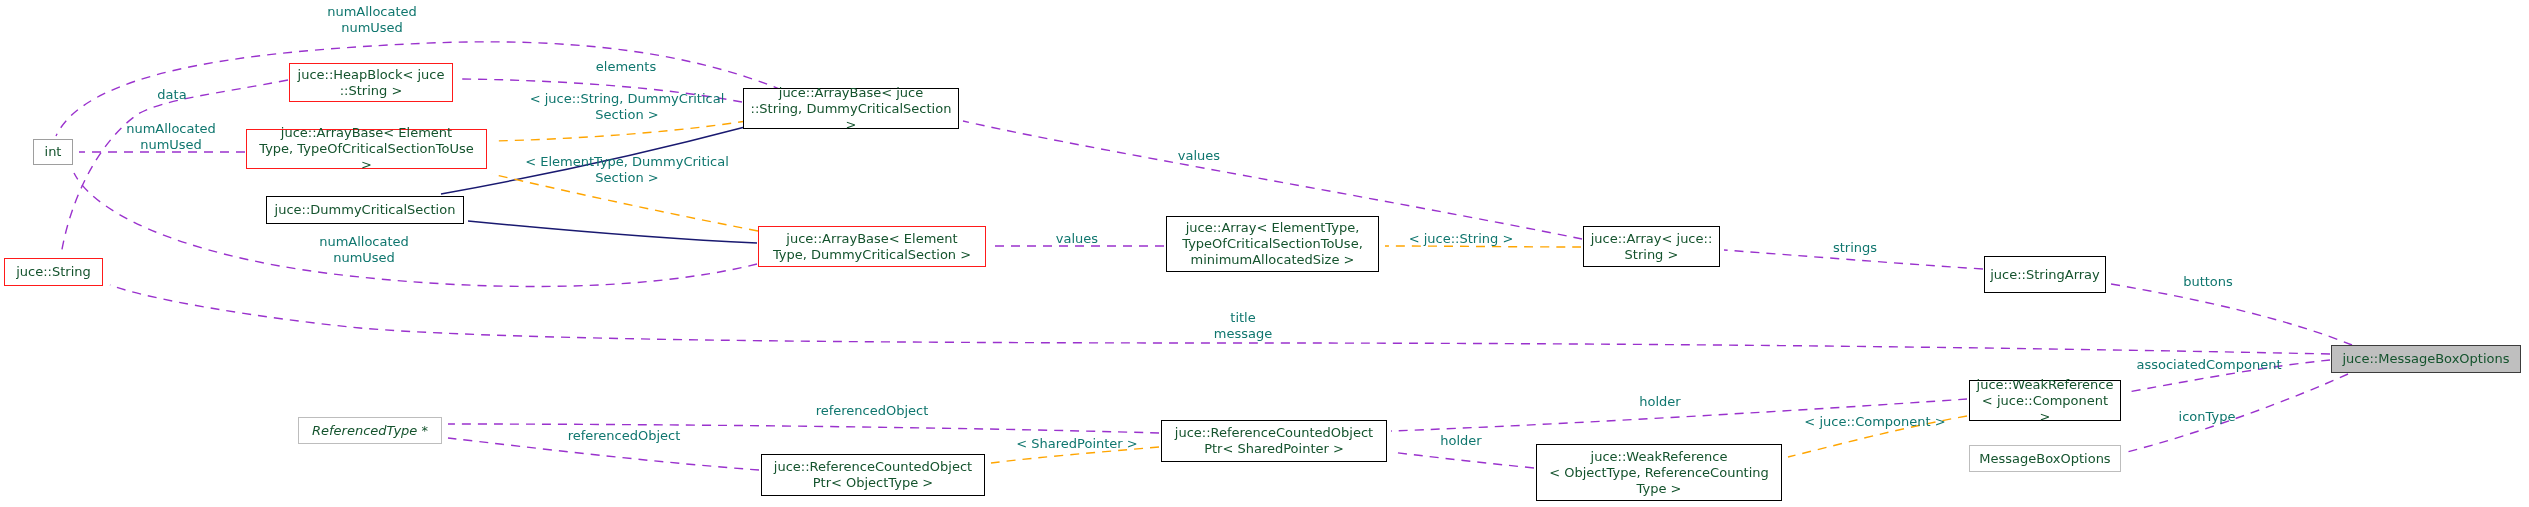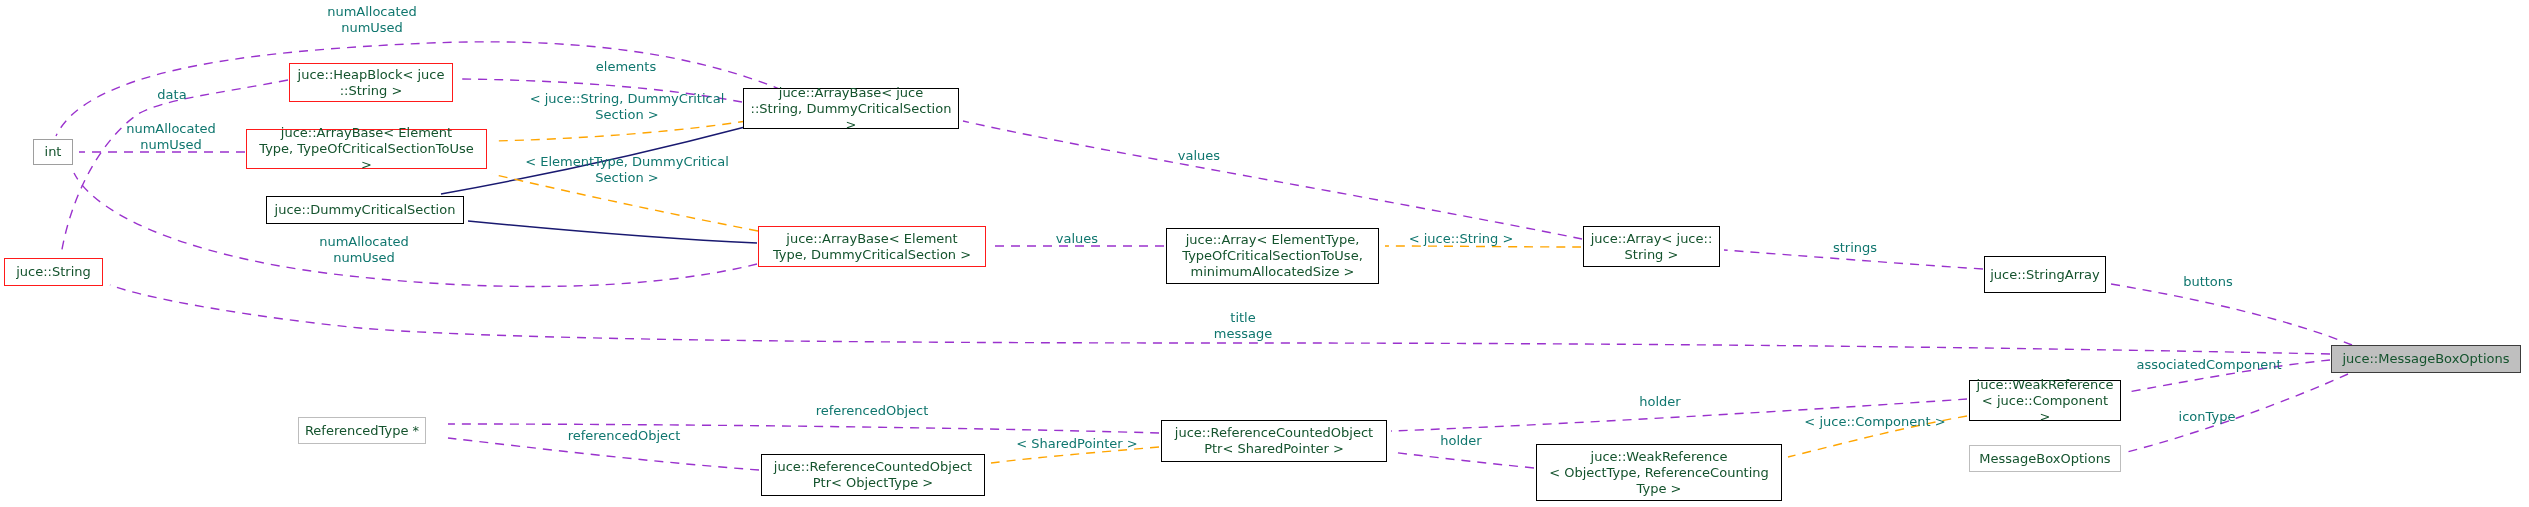--- a/index.html
+++ b/index.html
@@ -89,37 +89,37 @@
   <div class="node" style="left:266px; top:196px; width:198px; height:28px;">juce::DummyCriticalSection</div>
 
   <div class="node red" style="left:4px; top:258px; width:99px; height:28px;">juce::String</div>
 
   <div class="node" style="left:743px; top:88px; width:216px; height:41px;">juce::ArrayBase&lt; juce
 ::String, DummyCriticalSection &gt;</div>
 
   <div class="node red" style="left:758px; top:226px; width:228px; height:41px;">juce::ArrayBase&lt; Element
 Type, DummyCriticalSection &gt;</div>
 
-  <div class="node" style="left:1166px; top:228px; width:213px; height:56px;">juce::Array&lt; ElementType,
+  <div class="node" style="left:1166px; top:216px; width:213px; height:56px;">juce::Array&lt; ElementType,
 TypeOfCriticalSectionToUse,
 minimumAllocatedSize &gt;</div>
 
   <div class="node" style="left:1583px; top:226px; width:137px; height:41px;">juce::Array&lt; juce::
 String &gt;</div>
 
   <div class="node" style="left:1984px; top:256px; width:122px; height:37px;">juce::StringArray</div>
 
   <div class="node current" style="left:2331px; top:345px; width:190px; height:28px;">juce::MessageBoxOptions</div>
 
   <div class="node" style="left:1969px; top:380px; width:152px; height:41px;">juce::WeakReference
 &lt; juce::Component &gt;</div>
 
   <div class="node ext" style="left:1969px; top:445px; width:152px; height:27px;">MessageBoxOptions</div>
 
-  <div class="node ext" style="left:298px; top:417px; width:128px; height:27px;">ReferencedType *</div>
+  <div class="node ext" style="left:298px; top:417px; width:144px; height:27px;font-style:italic;">ReferencedType *</div>
 
   <div class="node" style="left:1161px; top:420px; width:226px; height:42px;">juce::ReferenceCountedObject
 Ptr&lt; SharedPointer &gt;</div>
 
   <div class="node" style="left:1536px; top:444px; width:246px; height:57px;">juce::WeakReference
 &lt; ObjectType, ReferenceCounting
 Type &gt;</div>
 
   <div class="node" style="left:761px; top:454px; width:224px; height:42px;">juce::ReferenceCountedObject
 Ptr&lt; ObjectType &gt;</div>

